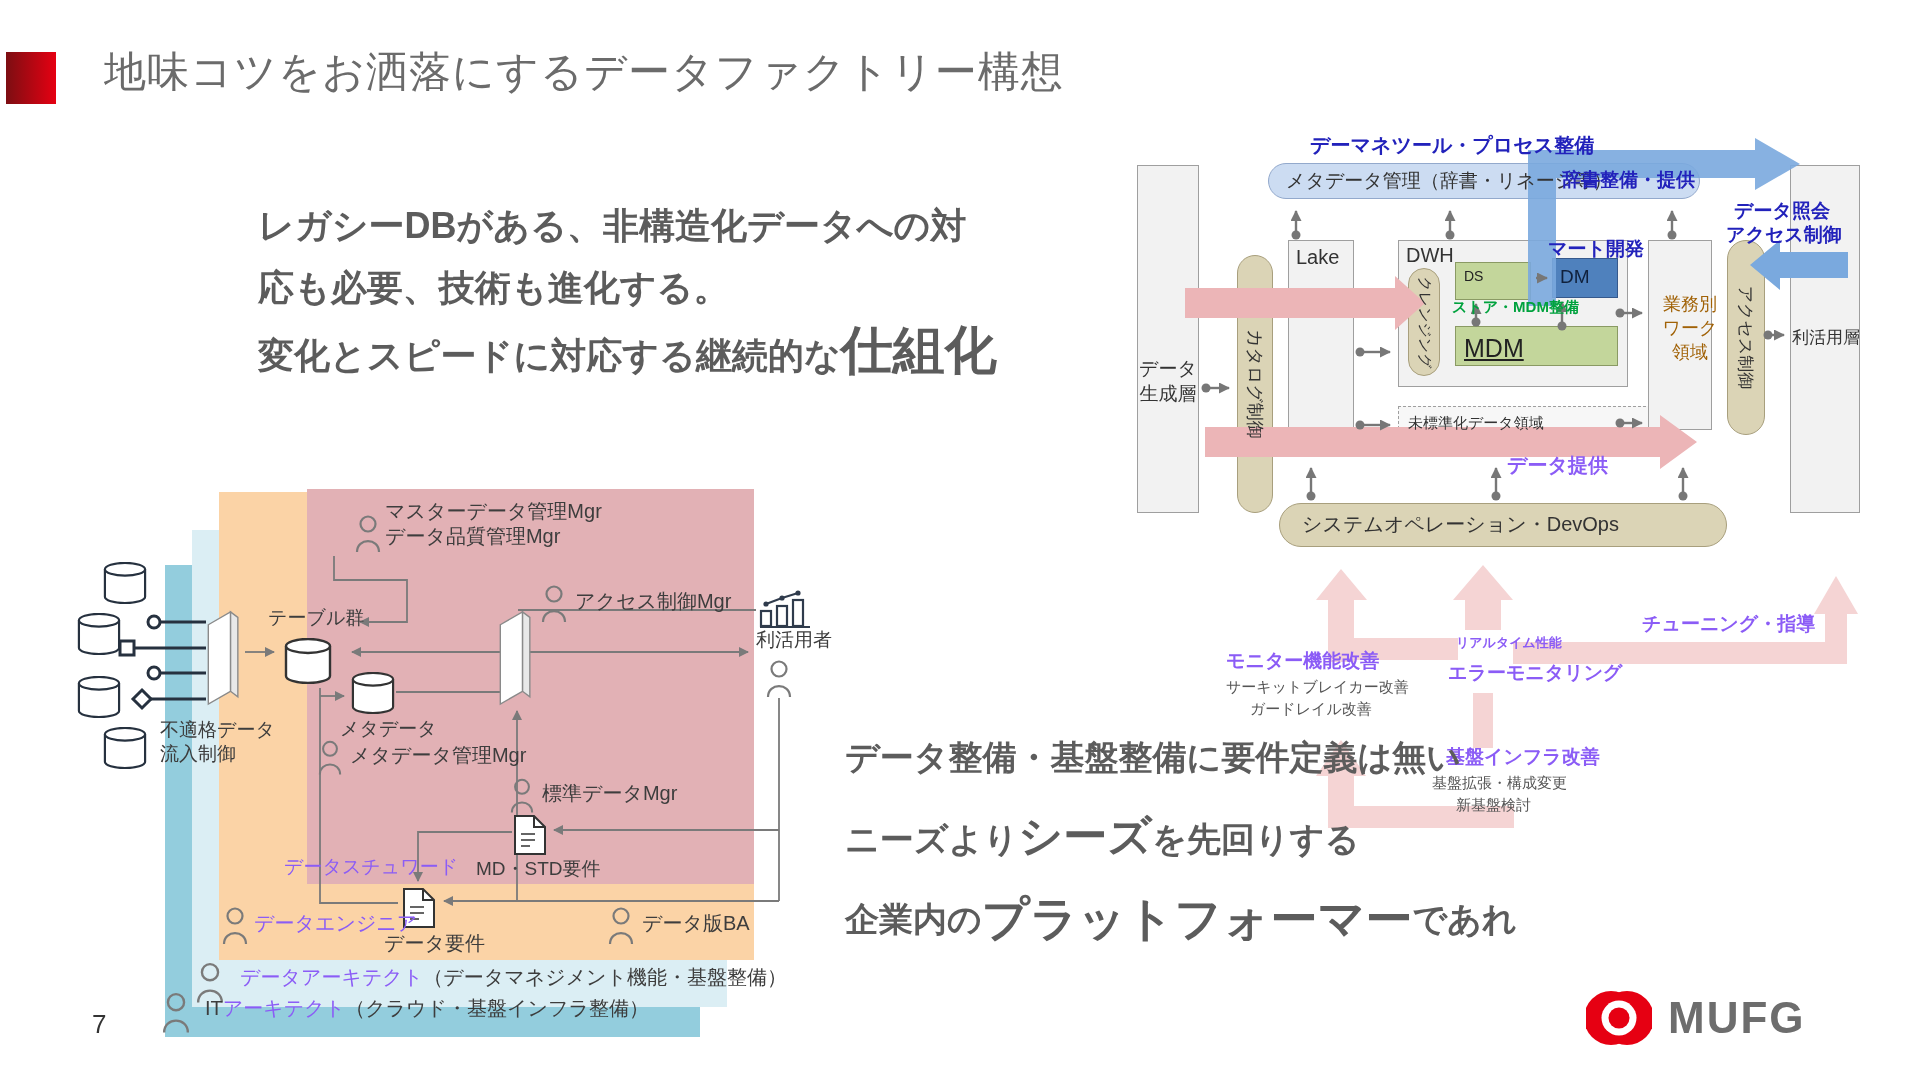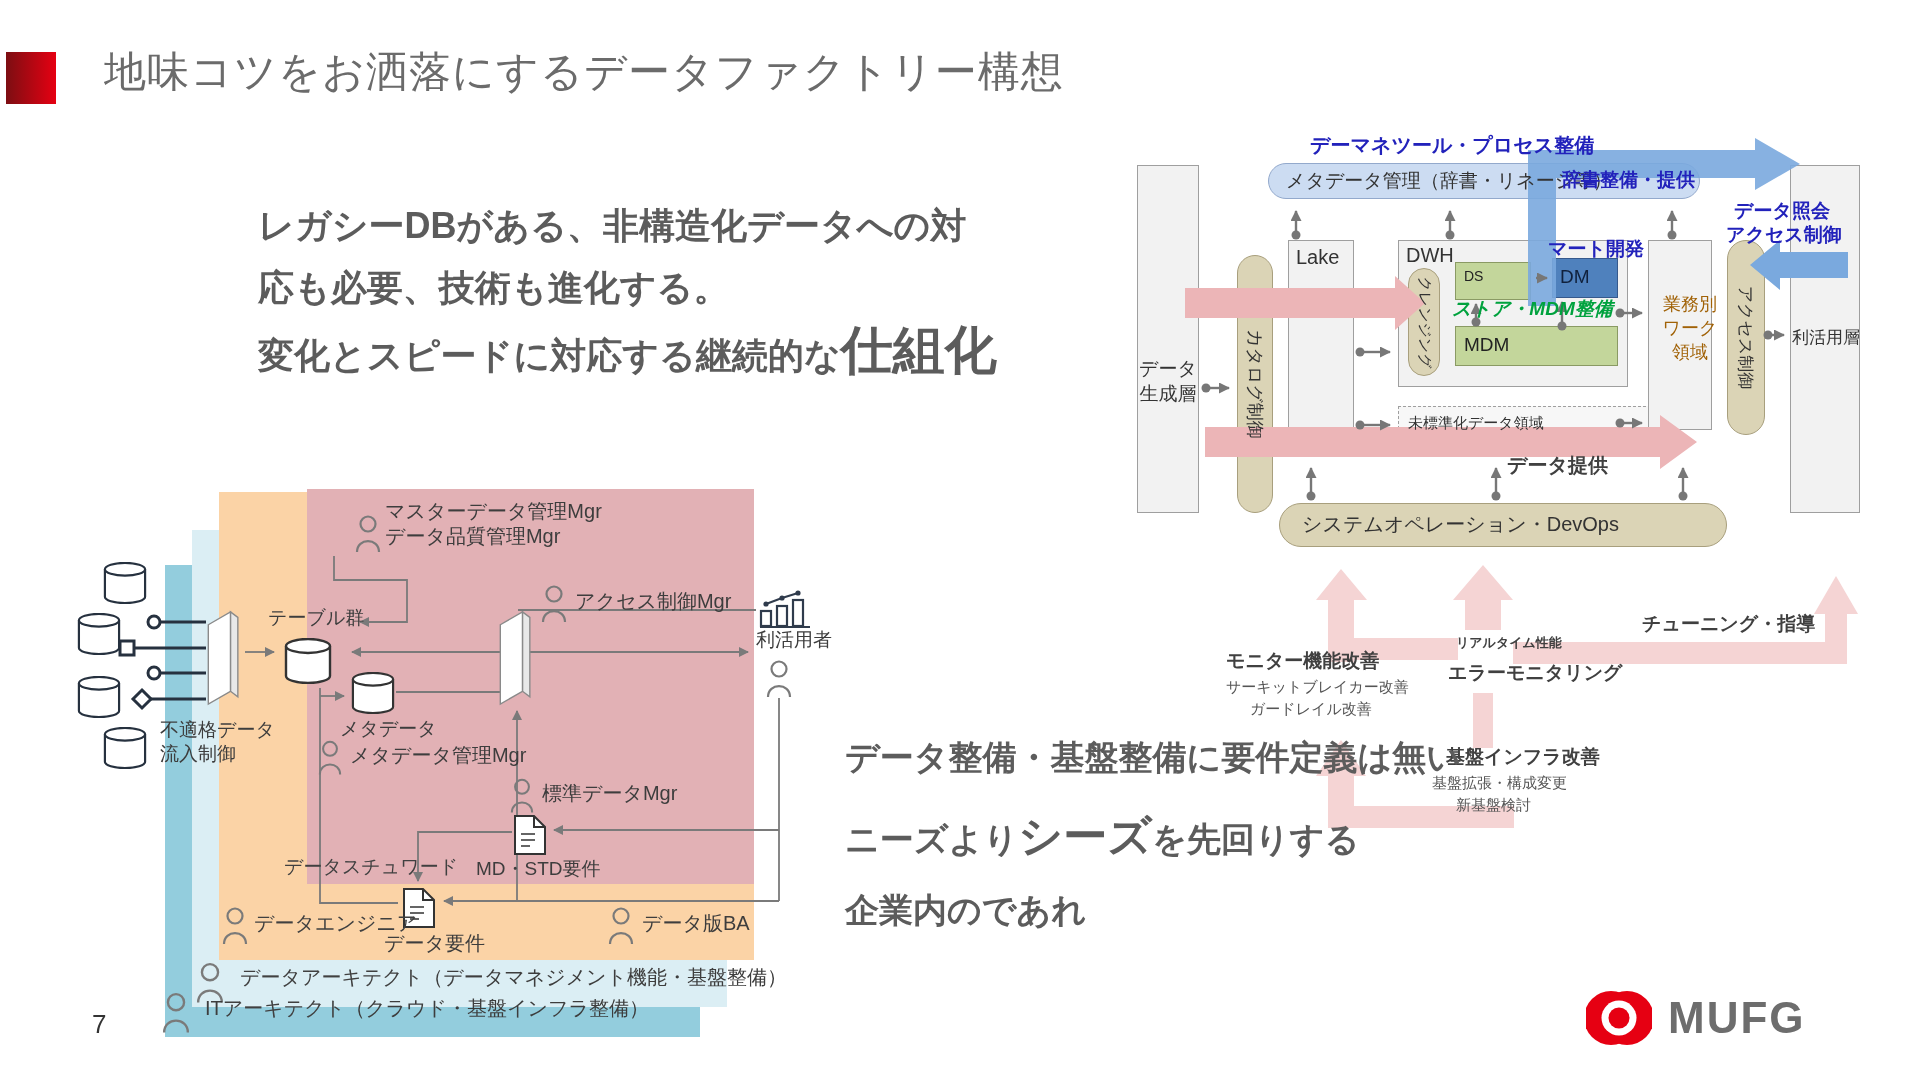--- a/index.html
+++ b/index.html
@@ -1,20 +1,20 @@
 <!DOCTYPE html>
 <html><head>
 <meta charset="utf-8">
 <style>
   html,body{margin:0;padding:0;background:#e8e8e8;}
   .slide{position:relative;width:1920px;height:1080px;background:#ffffff;overflow:hidden;
          font-family:"Liberation Sans","DejaVu Sans",sans-serif;}
   .abs{position:absolute;}
   .lbl{position:absolute;white-space:nowrap;color:#3d3d3d;line-height:1.15;}
-  .red{color:#404040;text-align:center;}
+  .red{color:#8b5cf6;text-align:center;}
   .blue{color:#2222bb;font-weight:bold;}
   .green{color:#00a23e;font-weight:bold;}
   .gbox{position:absolute;background:#f2f2f2;border:1.5px solid #9f9f9f;box-sizing:border-box;}
   .tanpill{position:absolute;background:#dbd4b6;border:1.5px solid #a89f7d;border-radius:20px;box-sizing:border-box;}
   .vwrap{position:absolute;display:flex;align-items:center;justify-content:center;}
   .vwrap span{transform:rotate(90deg);white-space:nowrap;color:#333;}
   .layer{position:absolute;}
   svg{position:absolute;left:0;top:0;}
 </style>
 </head>
@@ -239,22 +239,22 @@
     <div class="vwrap" style="left:107px;top:145px;width:36px;height:258px;">
       <span style="font-size:18px;">カタログ制御</span>
     </div>
     <div class="lbl" style="left:166px;top:136px;font-size:20px;color:#333;">Lake</div>
     <div class="lbl" style="left:276px;top:134px;font-size:20px;color:#333;">DWH</div>
     <div class="vwrap" style="left:278px;top:158px;width:32px;height:108px;">
       <span style="font-size:15px;">クレンジング</span>
     </div>
     <div class="lbl" style="left:334px;top:158px;font-size:14px;color:#222;">DS</div>
     <div class="lbl" style="left:430px;top:156px;font-size:19px;color:#10213c;">DM</div>
-    <div class="lbl green" style="left:322px;top:188px;font-size:19px;font-style:italic;">ストア・MDM整備</div>
-    <div class="lbl" style="left:334px;top:224px;font-size:19px;color:#222;">MDM</div>
+    <div class="lbl green" style="left:322px;top:188px;font-size:15px;">ストア・MDM整備</div>
+    <div class="lbl" style="left:334px;top:224px;font-size:25px;color:#222;text-decoration:underline;">MDM</div>
     <div class="lbl blue" style="left:418px;top:128px;font-size:19px;">マート開発</div>
     <div class="lbl" style="left:278px;top:304px;font-size:15px;color:#333;">未標準化データ領域</div>
     <div class="lbl" style="left:518px;top:182px;width:84px;text-align:center;font-size:18px;line-height:24px;color:#a16207;">
       <div>業務別</div>
       <div>ワーク</div>
       <div>領域</div>
     </div>
     <div class="vwrap" style="left:597px;top:130px;width:38px;height:195px;">
       <span style="font-size:17px;">アクセス制御</span>
     </div>
@@ -274,20 +274,21 @@
 
   <div class="abs" style="left:845px;top:735px;font-size:34px;font-weight:bold;color:#5c5c5c;white-space:nowrap;">
     <div style="margin-bottom:26px;">データ整備・基盤整備に要件定義は無い</div>
     <div style="display:flex;align-items:baseline;margin-bottom:22px;">
       <span>ニーズより</span>
         <span style="font-size:44px;">シーズ</span>
         <span>を先回りする</span>
     </div>
     <div style="display:flex;align-items:center;">
       <span>企業内の</span>
+        <span style="font-size:47px;">プラットフォーマー</span>
         <span>であれ</span>
     </div>
   </div>
 
   <div class="abs" style="left:1586px;top:985px;width:320px;height:70px;">
     <svg width="66" height="66" viewBox="0 0 66 66" style="position:absolute;left:0;top:0;">
       <circle cx="25" cy="33" r="27" fill="#e60012"></circle>
       <circle cx="41" cy="33" r="27" fill="#e60012"></circle>
       <circle cx="33" cy="33" r="17.5" fill="#ffffff"></circle>
       <circle cx="33" cy="33" r="10.5" fill="#e60012"></circle>

